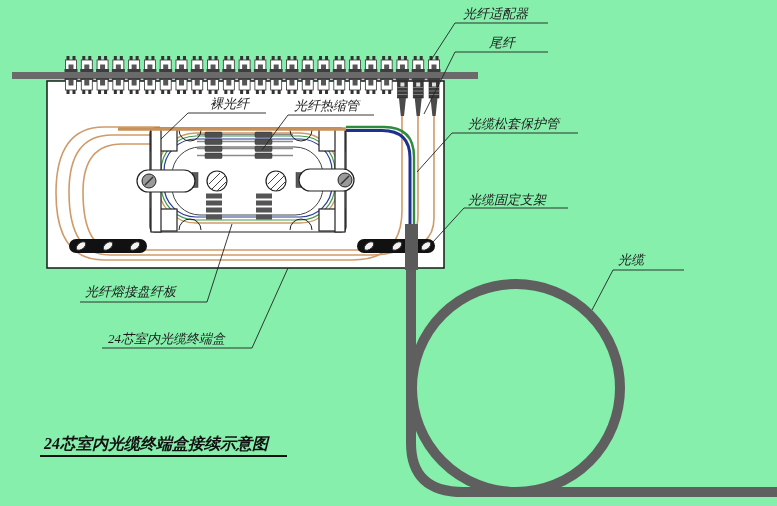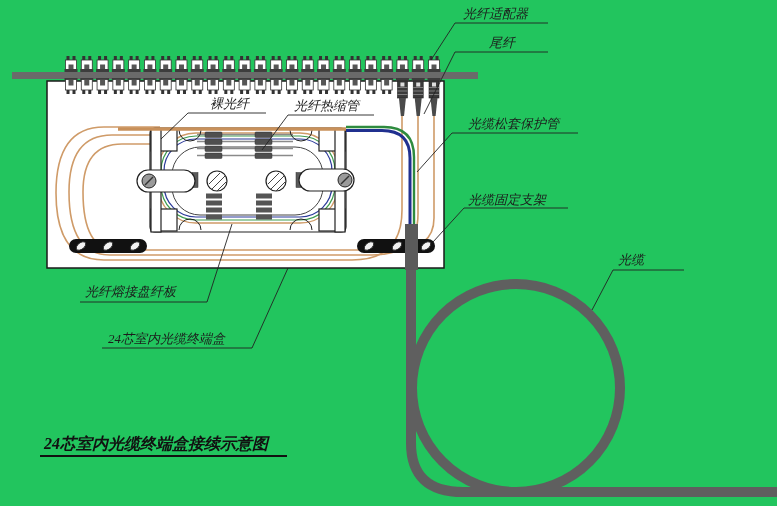--- a/index.html
+++ b/index.html
@@ -1,16 +1,16 @@
 <!DOCTYPE html>
 <html><head>
 <meta charset="utf-8">
 <style>
   html,body{margin:0;padding:0;background:#ffffff;width:777px;height:506px;overflow:hidden;}
-  .stage{position:relative;width:777px;height:506px;background:#22c55e;
+  .stage{position:relative;width:777px;height:506px;background:#86efac;
          font-family:"Liberation Serif","DejaVu Serif",serif;}
   svg text.lbl{font-family:"Liberation Serif","DejaVu Serif",serif;
       font-style:italic;font-size:13px;fill:#1c1c1c;}
   svg text.ttl{font-family:"Liberation Serif","DejaVu Serif",serif;
       font-style:italic;font-weight:bold;font-size:16px;fill:#111;}
   .ldr{stroke:#222;stroke-width:0.9;fill:none;}
 </style>
 </head>
 <body>
 

